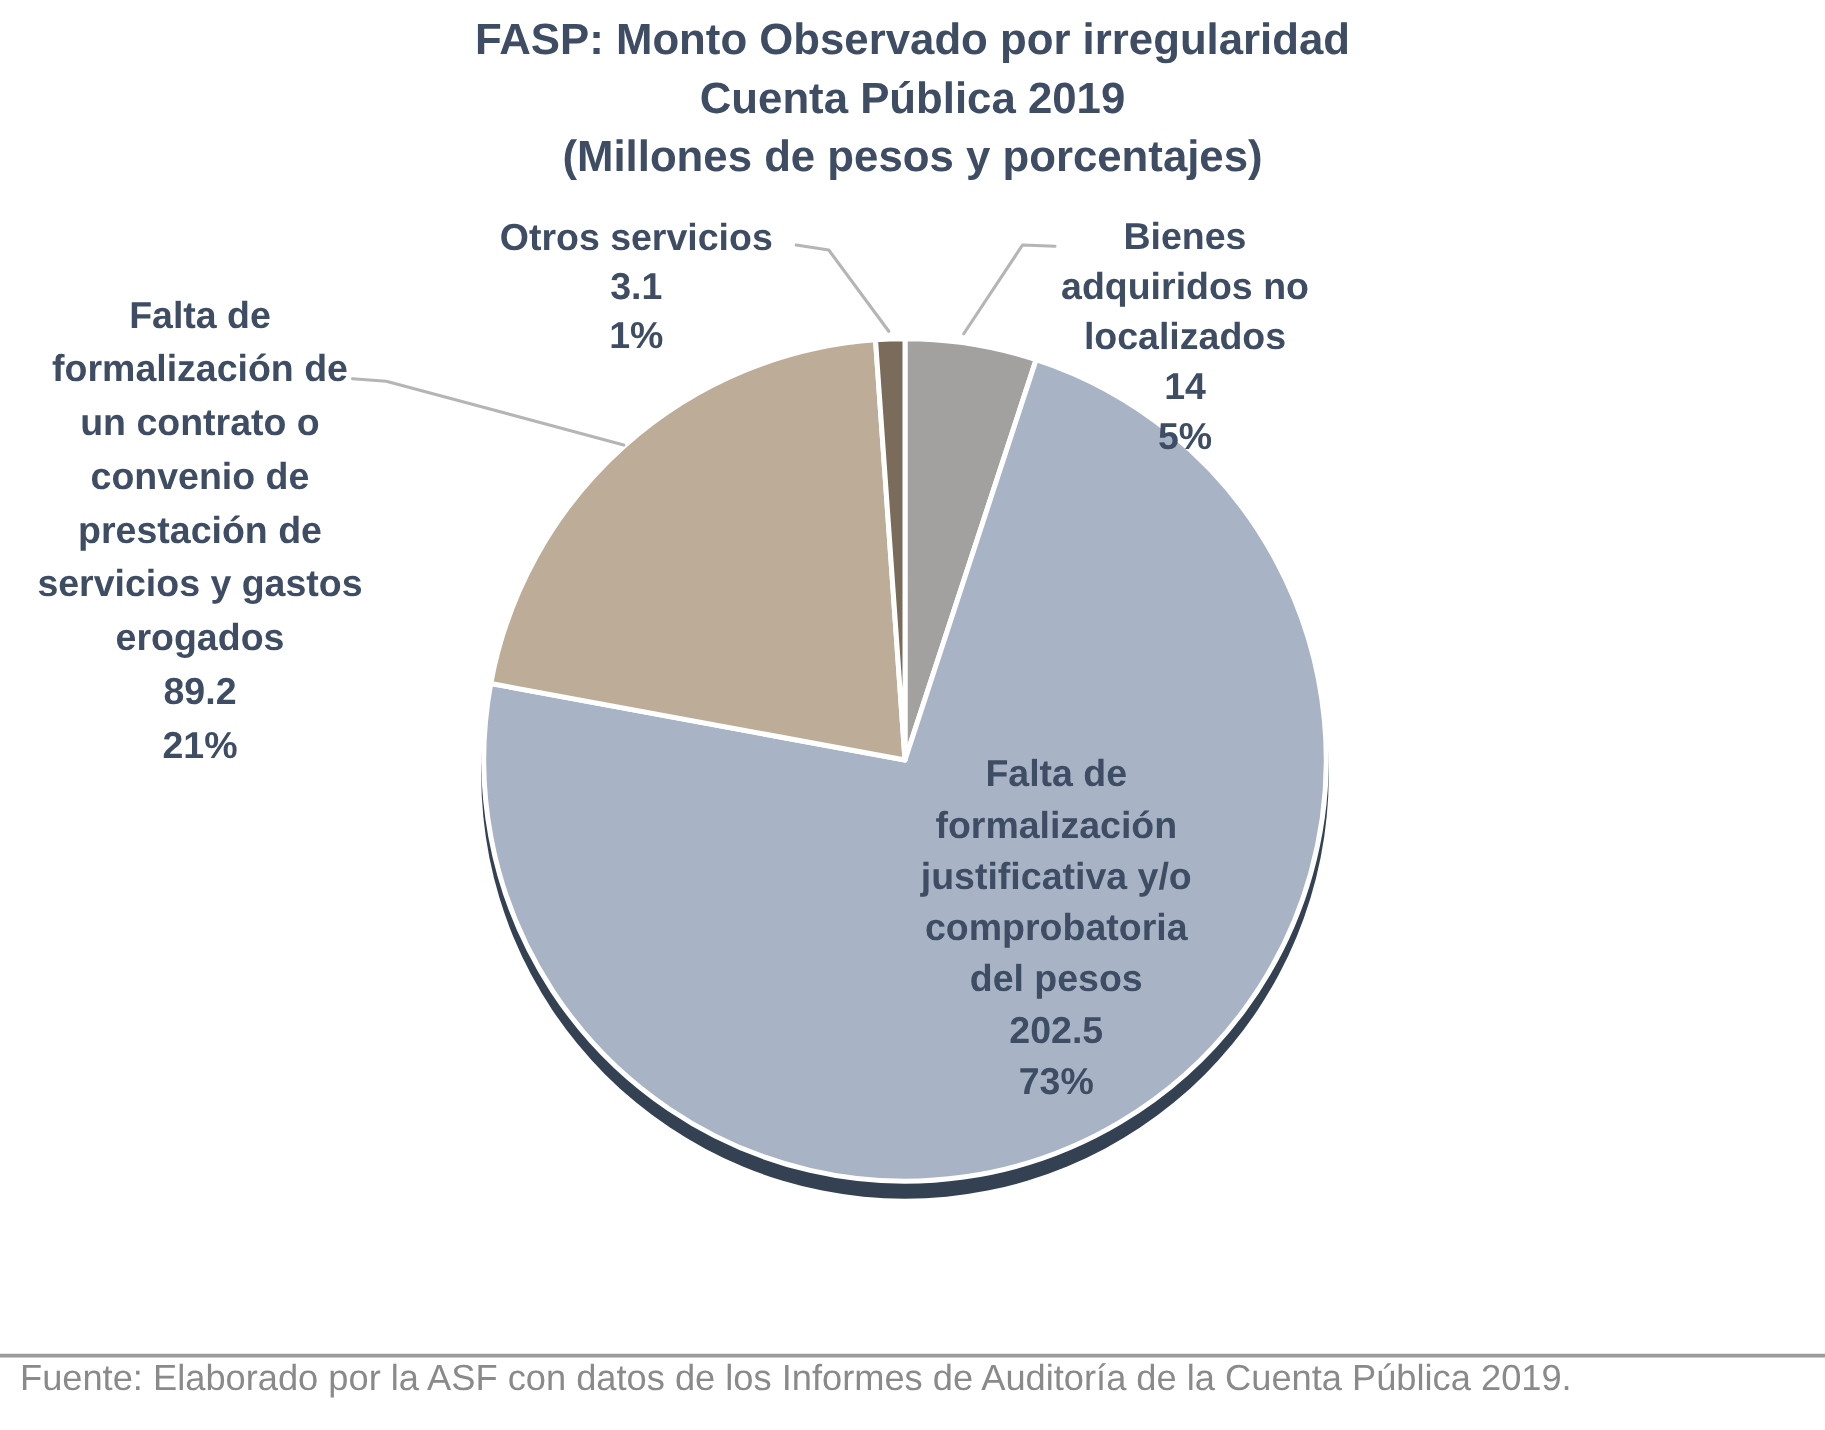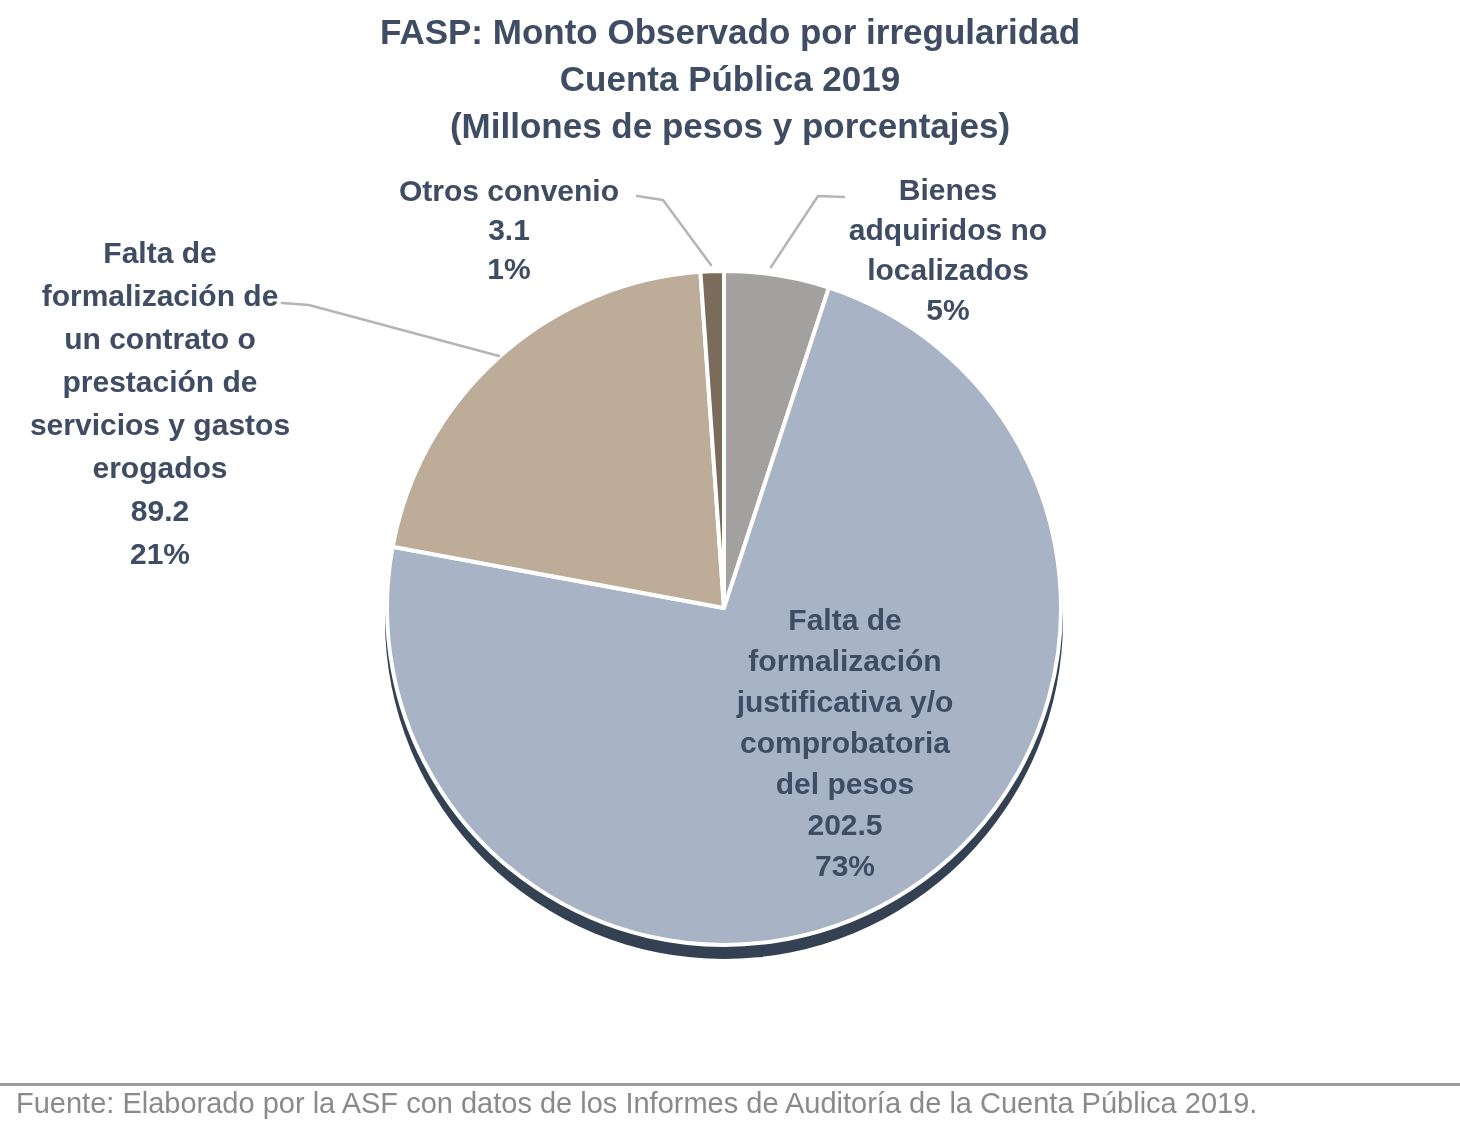--- a/index.html
+++ b/index.html
@@ -70,36 +70,38 @@
         <path d="M724,608 L828.9,287.7 A337,337 0 1 1 392.6,546.8 Z" fill="#a8b4c6"></path>
         <path d="M724,608 L392.6,546.8 A337,337 0 0 1 700.4,271.8 Z" fill="#bdad98"></path>
         <path d="M724,608 L700.4,271.8 A337,337 0 0 1 724.0,271.0 Z" fill="#7a6b5b"></path>
       </g>
     <polyline class="leader" points="282,303 309,305 499,356"></polyline>
     <polyline class="leader" points="637,196 663,200 711,265"></polyline>
     <polyline class="leader" points="844,197 818,196 771,267"></polyline>
   </svg>
 
   <div id="callout-otros" class="callout">
-    <div>Otros convenio</div>
+    <div>Otros servicios</div>
     <div>3.1</div>
     <div>1%</div>
   </div>
 
   <div id="callout-bienes" class="callout">
     <div>Bienes</div>
     <div>adquiridos no</div>
     <div>localizados</div>
+    <div>14</div>
     <div>5%</div>
   </div>
 
   <div id="callout-formalizacion" class="callout">
     <div>Falta de</div>
     <div>formalización de</div>
     <div>un contrato o</div>
+    <div>convenio de</div>
     <div>prestación de</div>
     <div>servicios y gastos</div>
     <div>erogados</div>
     <div>89.2</div>
     <div>21%</div>
   </div>
 
   <div id="callout-documentacion" class="callout">
     <div>Falta de</div>
     <div>formalización</div>

